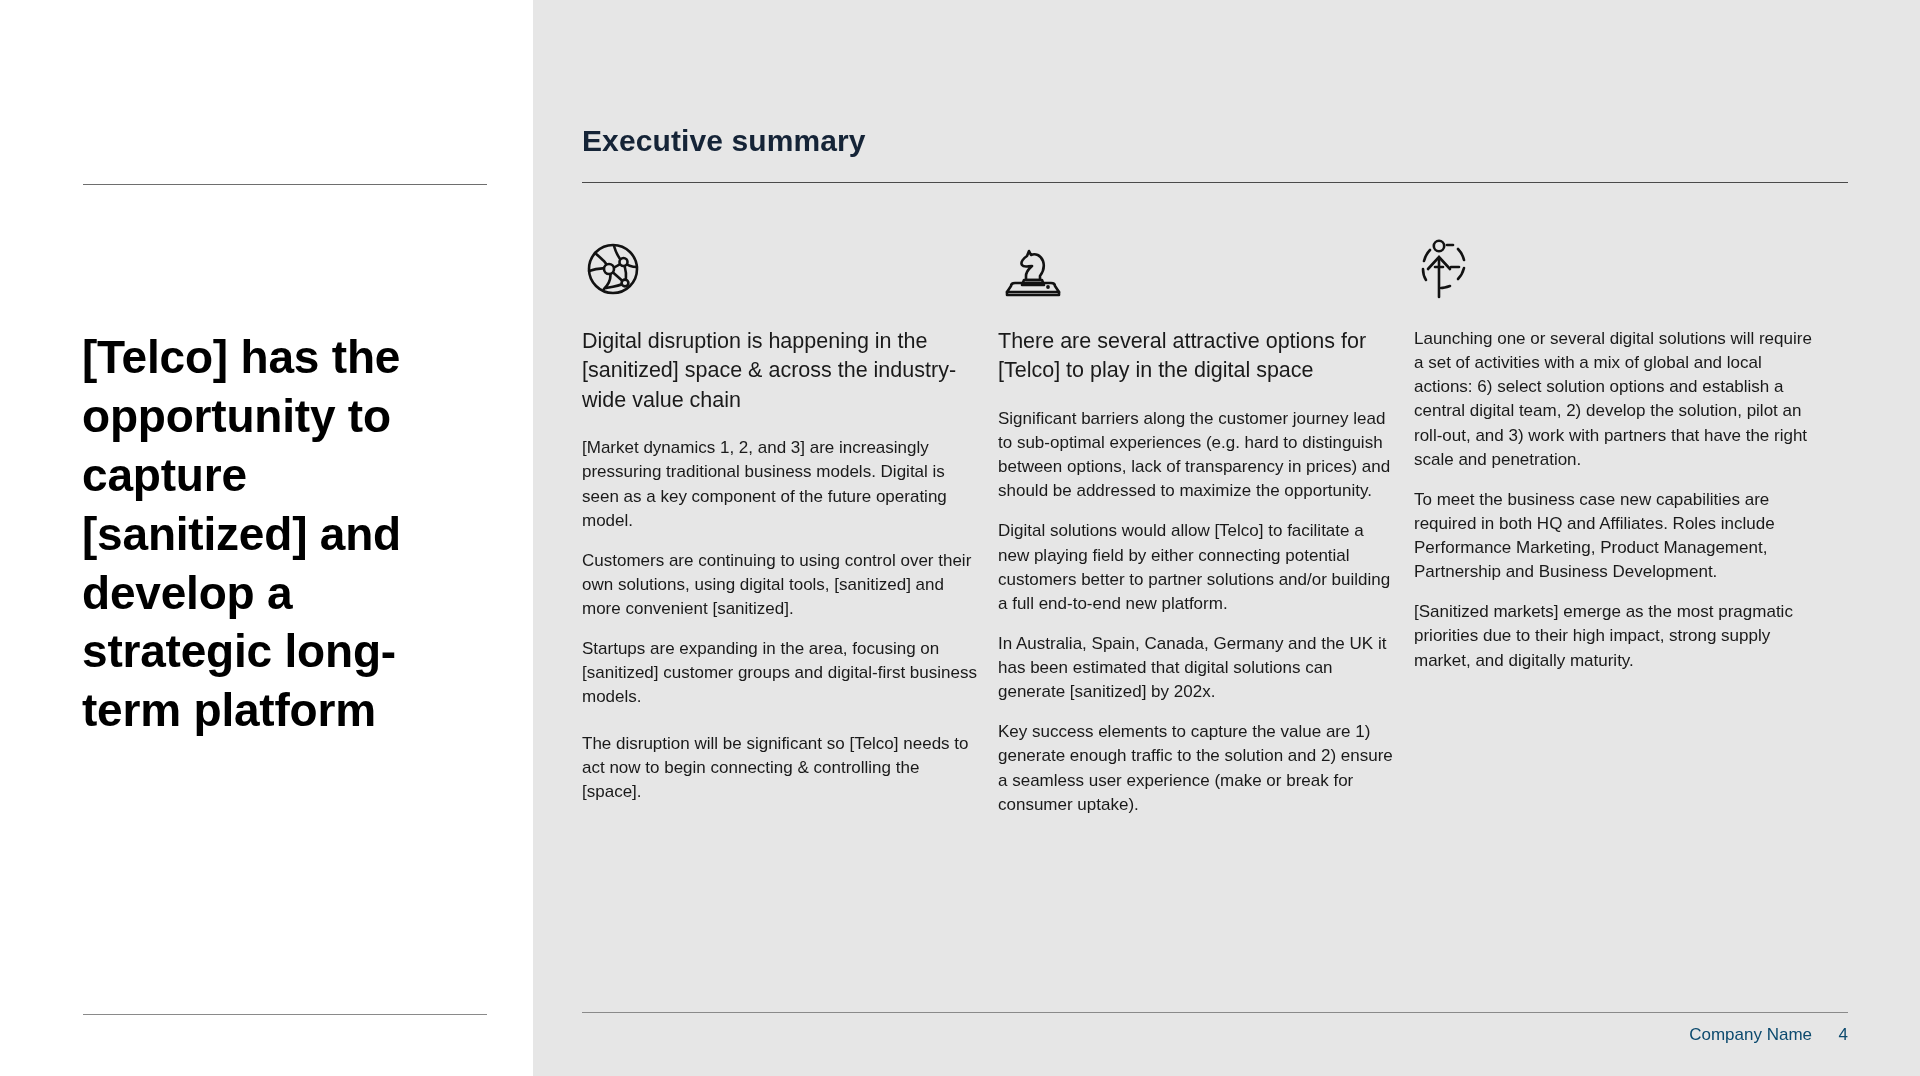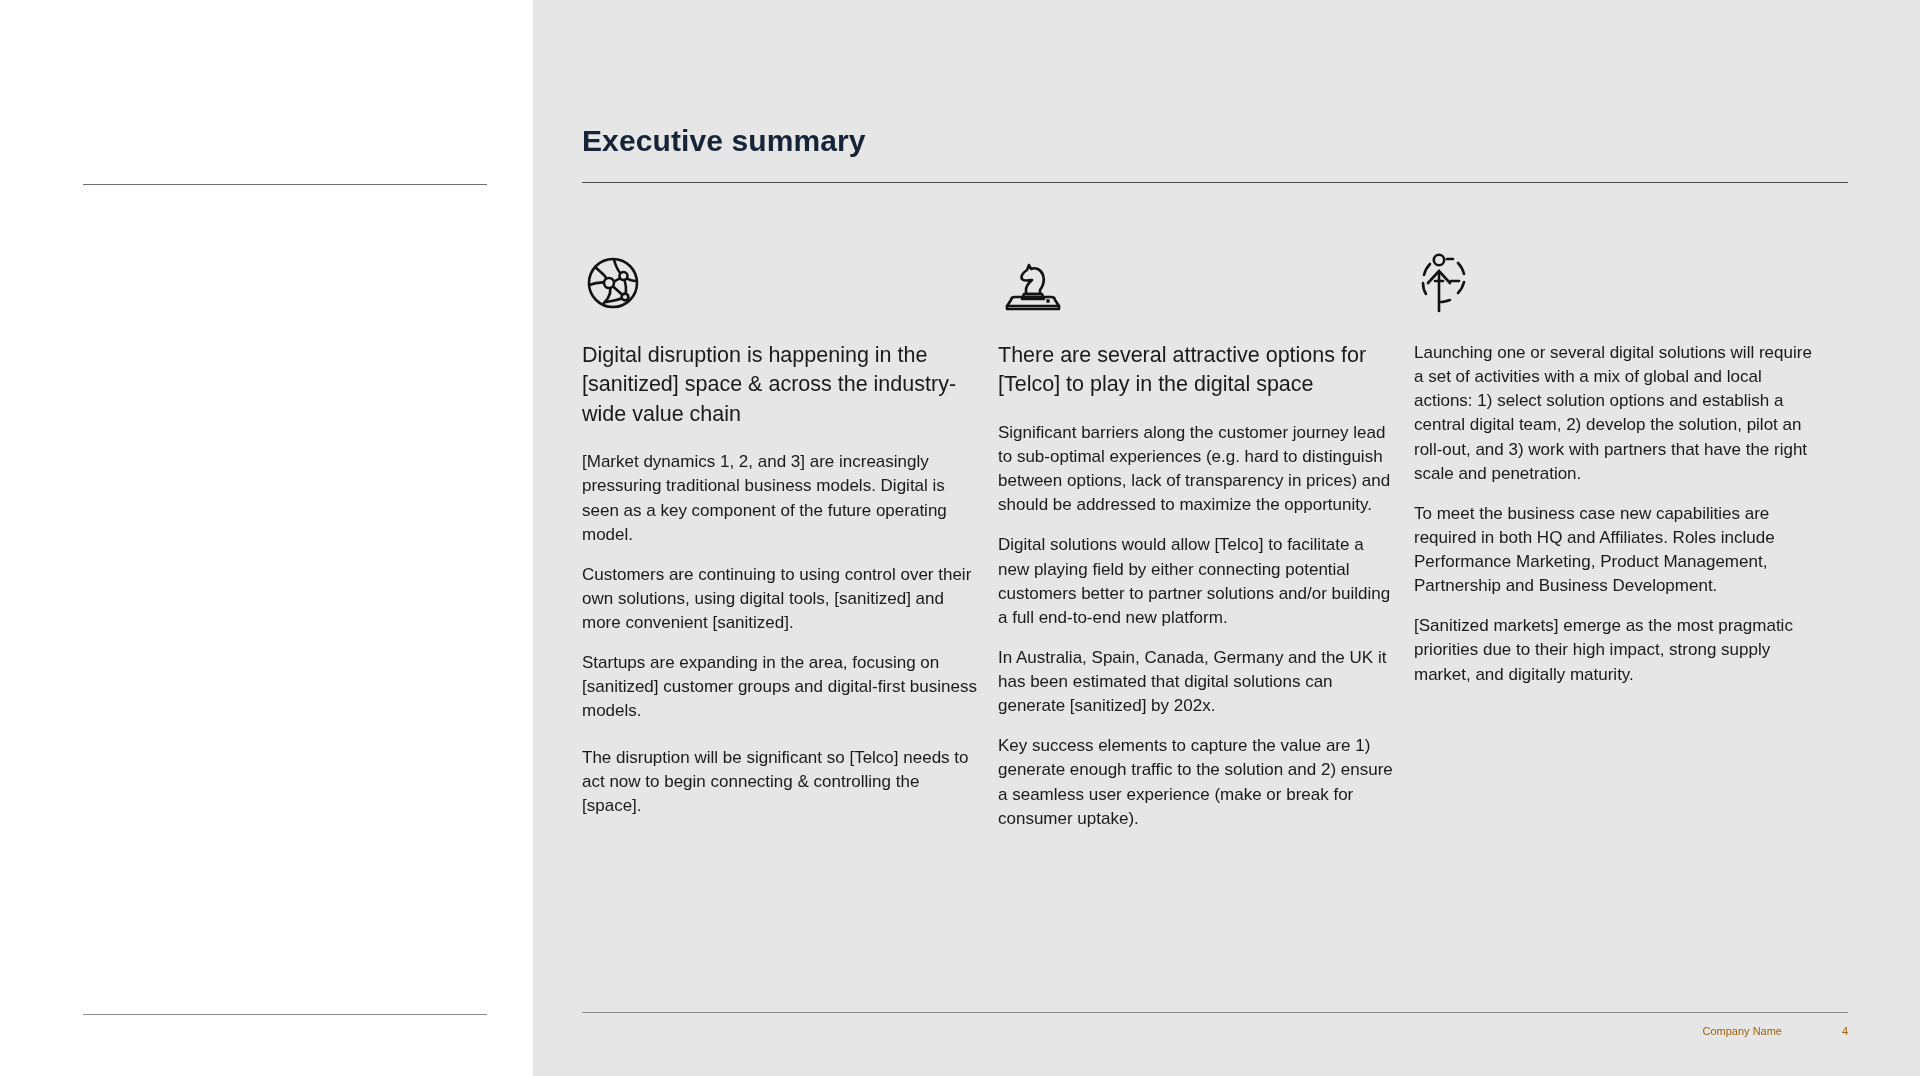--- a/index.html
+++ b/index.html
@@ -87,21 +87,21 @@
     left: 49px;
     top: 182px;
     width: 1266px;
     height: 0;
     border-top: 1.6px solid #4a4a4a;
   }
 
   .columns {
     position: absolute;
     left: 49px;
-    top: 252px;
+    top: 238px;
     width: 1290px;
     display: flex;
     gap: 0px;
   }
 
   .column {
     width: 400px;
     flex: 0 0 400px;
     margin-right: 16px;
   }
@@ -141,35 +141,36 @@
     height: 0;
     border-top: 1.3px solid #8a8a8a;
   }
 
   .footer {
     position: absolute;
     right: 72px;
     top: 1025px;
     display: flex;
     align-items: center;
-    gap: 56px;
-    font-size: 11px;
-    color: #a16207;
+    gap: 26px;
+    font-size: 17px;
+    color: #0c4a6e;
   }
   .footer .page-num { min-width: 10px; text-align: right; }
 
   svg { display: block; }
 </style>
 </head>
 <body>
 
 <div class="slide">
 
   <div class="left-panel">
     <div class="left-rule-top"></div>
+    <div class="slide-title">[Telco] has the opportunity to capture [sanitized] and develop a strategic long-term platform</div>
     <div class="left-rule-bottom"></div>
   </div>
 
   <div class="right-panel">
 
     <div class="section-title">Executive summary</div>
     <div class="header-rule"></div>
 
     <div class="columns">
 
@@ -227,21 +228,21 @@
             <path d="M36 52 C33 53, 30 54, 27 54"></path>
             <path d="M12 46 C10 43, 9 39, 9 35"></path>
             <path d="M10 27 C11 23, 13 19, 16 16"></path>
             <path d="M21 33 L29 33"></path>
             <path d="M37 33 L45 33"></path>
             <path d="M25 63 L25 24"></path>
             <path d="M14 35 L25 23 L36 35"></path>
           </svg>
         </div>
         <div class="col-body">
-          <p>Launching one or several digital solutions will require a set of activities with a mix of global and local actions: 1) select solution options and establish a central digital team, 2) develop the solution, pilot an roll-out, and 3) work with partners that have the right scale and penetration.</p>
+          <p>Launching one or several digital solutions will require a set of activities with a mix of global and local actions: 6) select solution options and establish a central digital team, 2) develop the solution, pilot an roll-out, and 3) work with partners that have the right scale and penetration.</p>
           <p>To meet the business case new capabilities are required in both HQ and Affiliates. Roles include Performance Marketing, Product Management, Partnership and Business Development.</p>
           <p>[Sanitized markets] emerge as the most pragmatic priorities due to their high impact, strong supply market, and digitally maturity.</p>
         </div>
       </div>
 
     </div>
 
     <div class="footer-rule"></div>
     <div class="footer">
       <span>Company Name</span>

